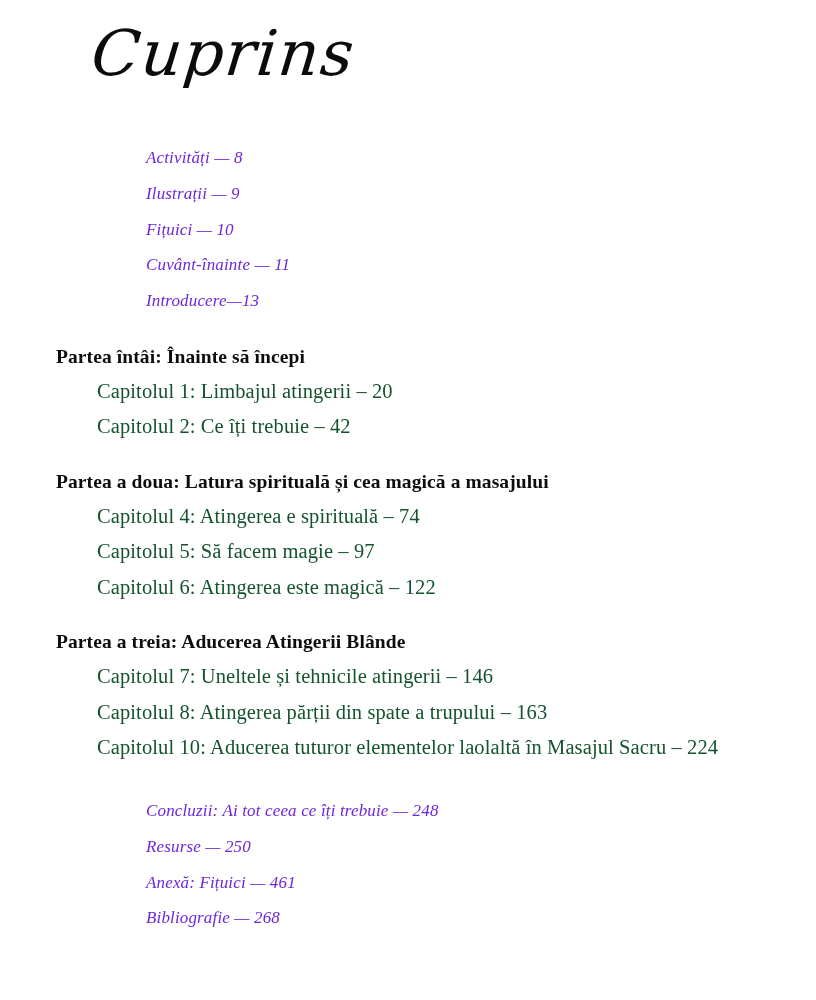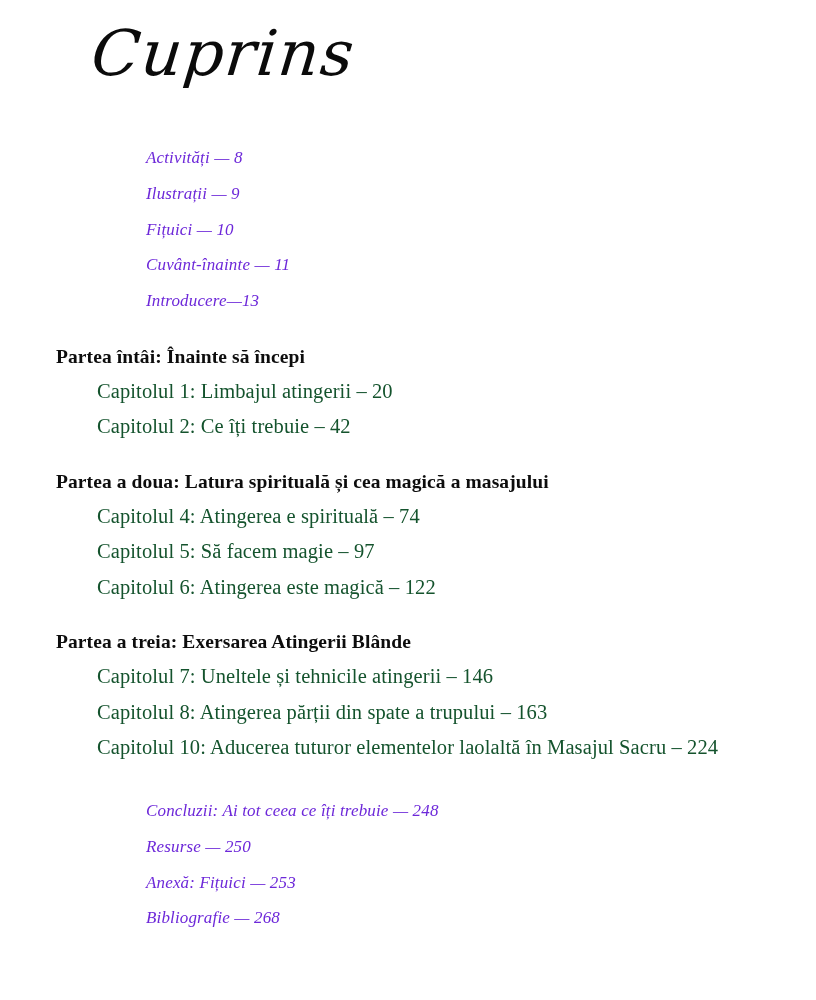--- a/index.html
+++ b/index.html
@@ -131,29 +131,29 @@
     <div class="part-block">
       <div class="part-heading">Partea a doua: Latura spirituală și cea magică a masajului</div>
       <div class="chapter-entry">Capitolul 4: Atingerea e spirituală – 74</div>
       <div class="chapter-entry">Capitolul 5: Să facem magie – 97</div>
       <div class="chapter-entry">Capitolul 6: Atingerea este magică – 122</div>
     </div>
 
     <div class="gap-before-part"></div>
 
     <div class="part-block">
-      <div class="part-heading">Partea a treia: Exersarea Atingerii Blânde</div>
+      <div class="part-heading">Partea a treia: Aducerea Atingerii Blânde</div>
       <div class="chapter-entry">Capitolul 7: Uneltele și tehnicile atingerii – 146</div>
       <div class="chapter-entry">Capitolul 8: Atingerea părții din spate a trupului – 163</div>
       <div class="chapter-entry">Capitolul 10: Aducerea tuturor elementelor laolaltă în Masajul Sacru – 224</div>
     </div>
 
     <div class="gap-before-back"></div>
 
     <div class="back-matter">
       <div class="bm-entry">Concluzii: Ai tot ceea ce îți trebuie — 248</div>
       <div class="bm-entry">Resurse — 250</div>
-      <div class="bm-entry">Anexă: Fițuici — 253</div>
+      <div class="bm-entry">Anexă: Fițuici — 461</div>
       <div class="bm-entry">Bibliografie — 268</div>
     </div>
 
   </div>
 </div>
 
 </body></html>

